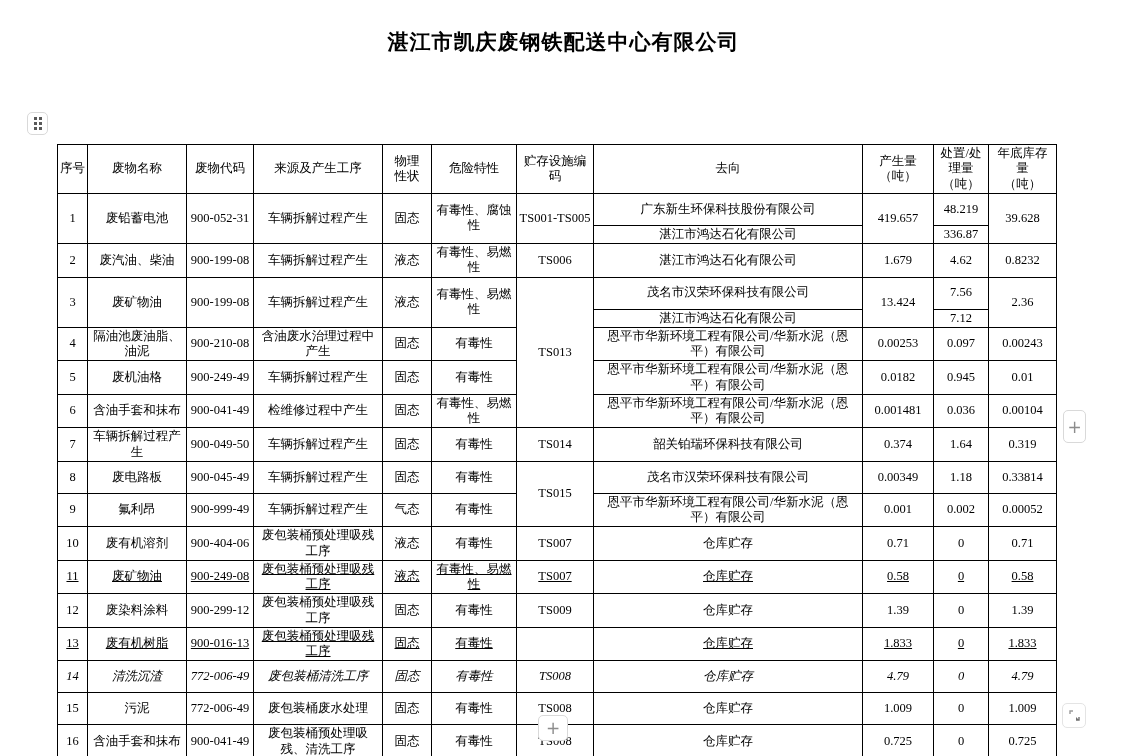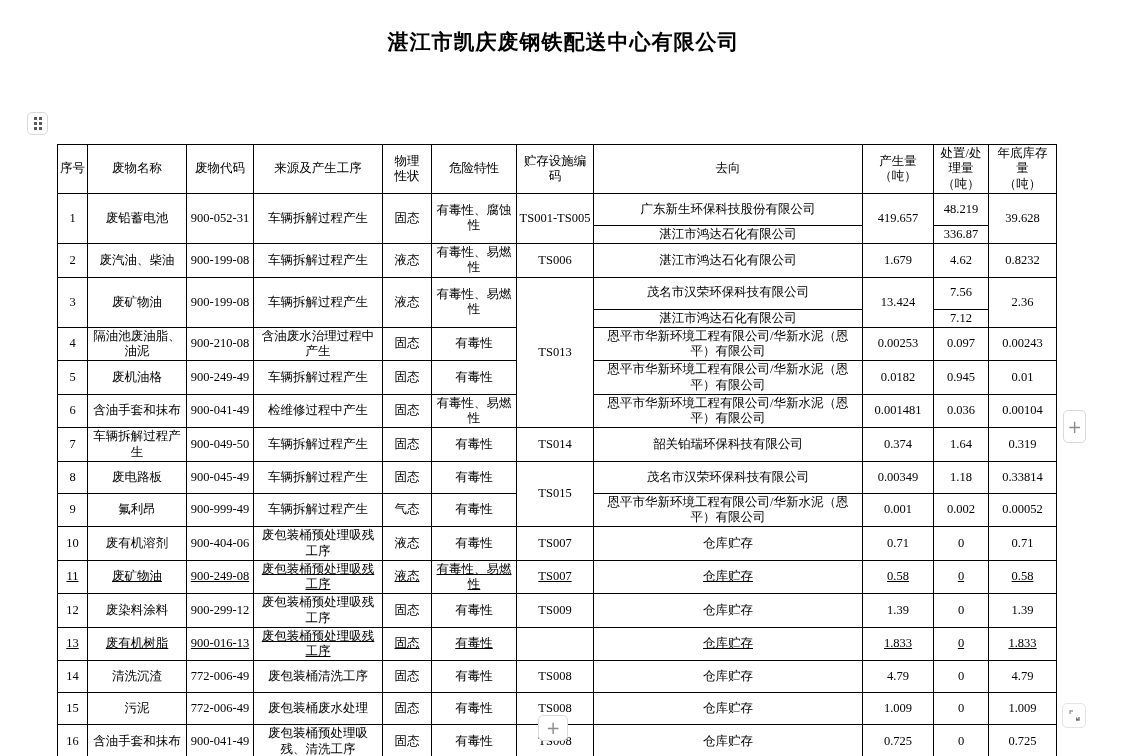--- a/index.html
+++ b/index.html
@@ -255,21 +255,21 @@
           <td>900-016-13</td>
           <td>废包装桶预处理吸残工序</td>
           <td>固态</td>
           <td>有毒性</td>
           <td></td>
           <td>仓库贮存</td>
           <td>1.833</td>
           <td>0</td>
           <td>1.833</td>
         </tr>
-        <tr style="height: 32px;">
+        <tr style="height: 32px; font-style: italic;">
           <td>14</td>
           <td>清洗沉渣</td>
           <td>772-006-49</td>
           <td>废包装桶清洗工序</td>
           <td>固态</td>
           <td>有毒性</td>
           <td>TS008</td>
           <td>仓库贮存</td>
           <td>4.79</td>
           <td>0</td>

